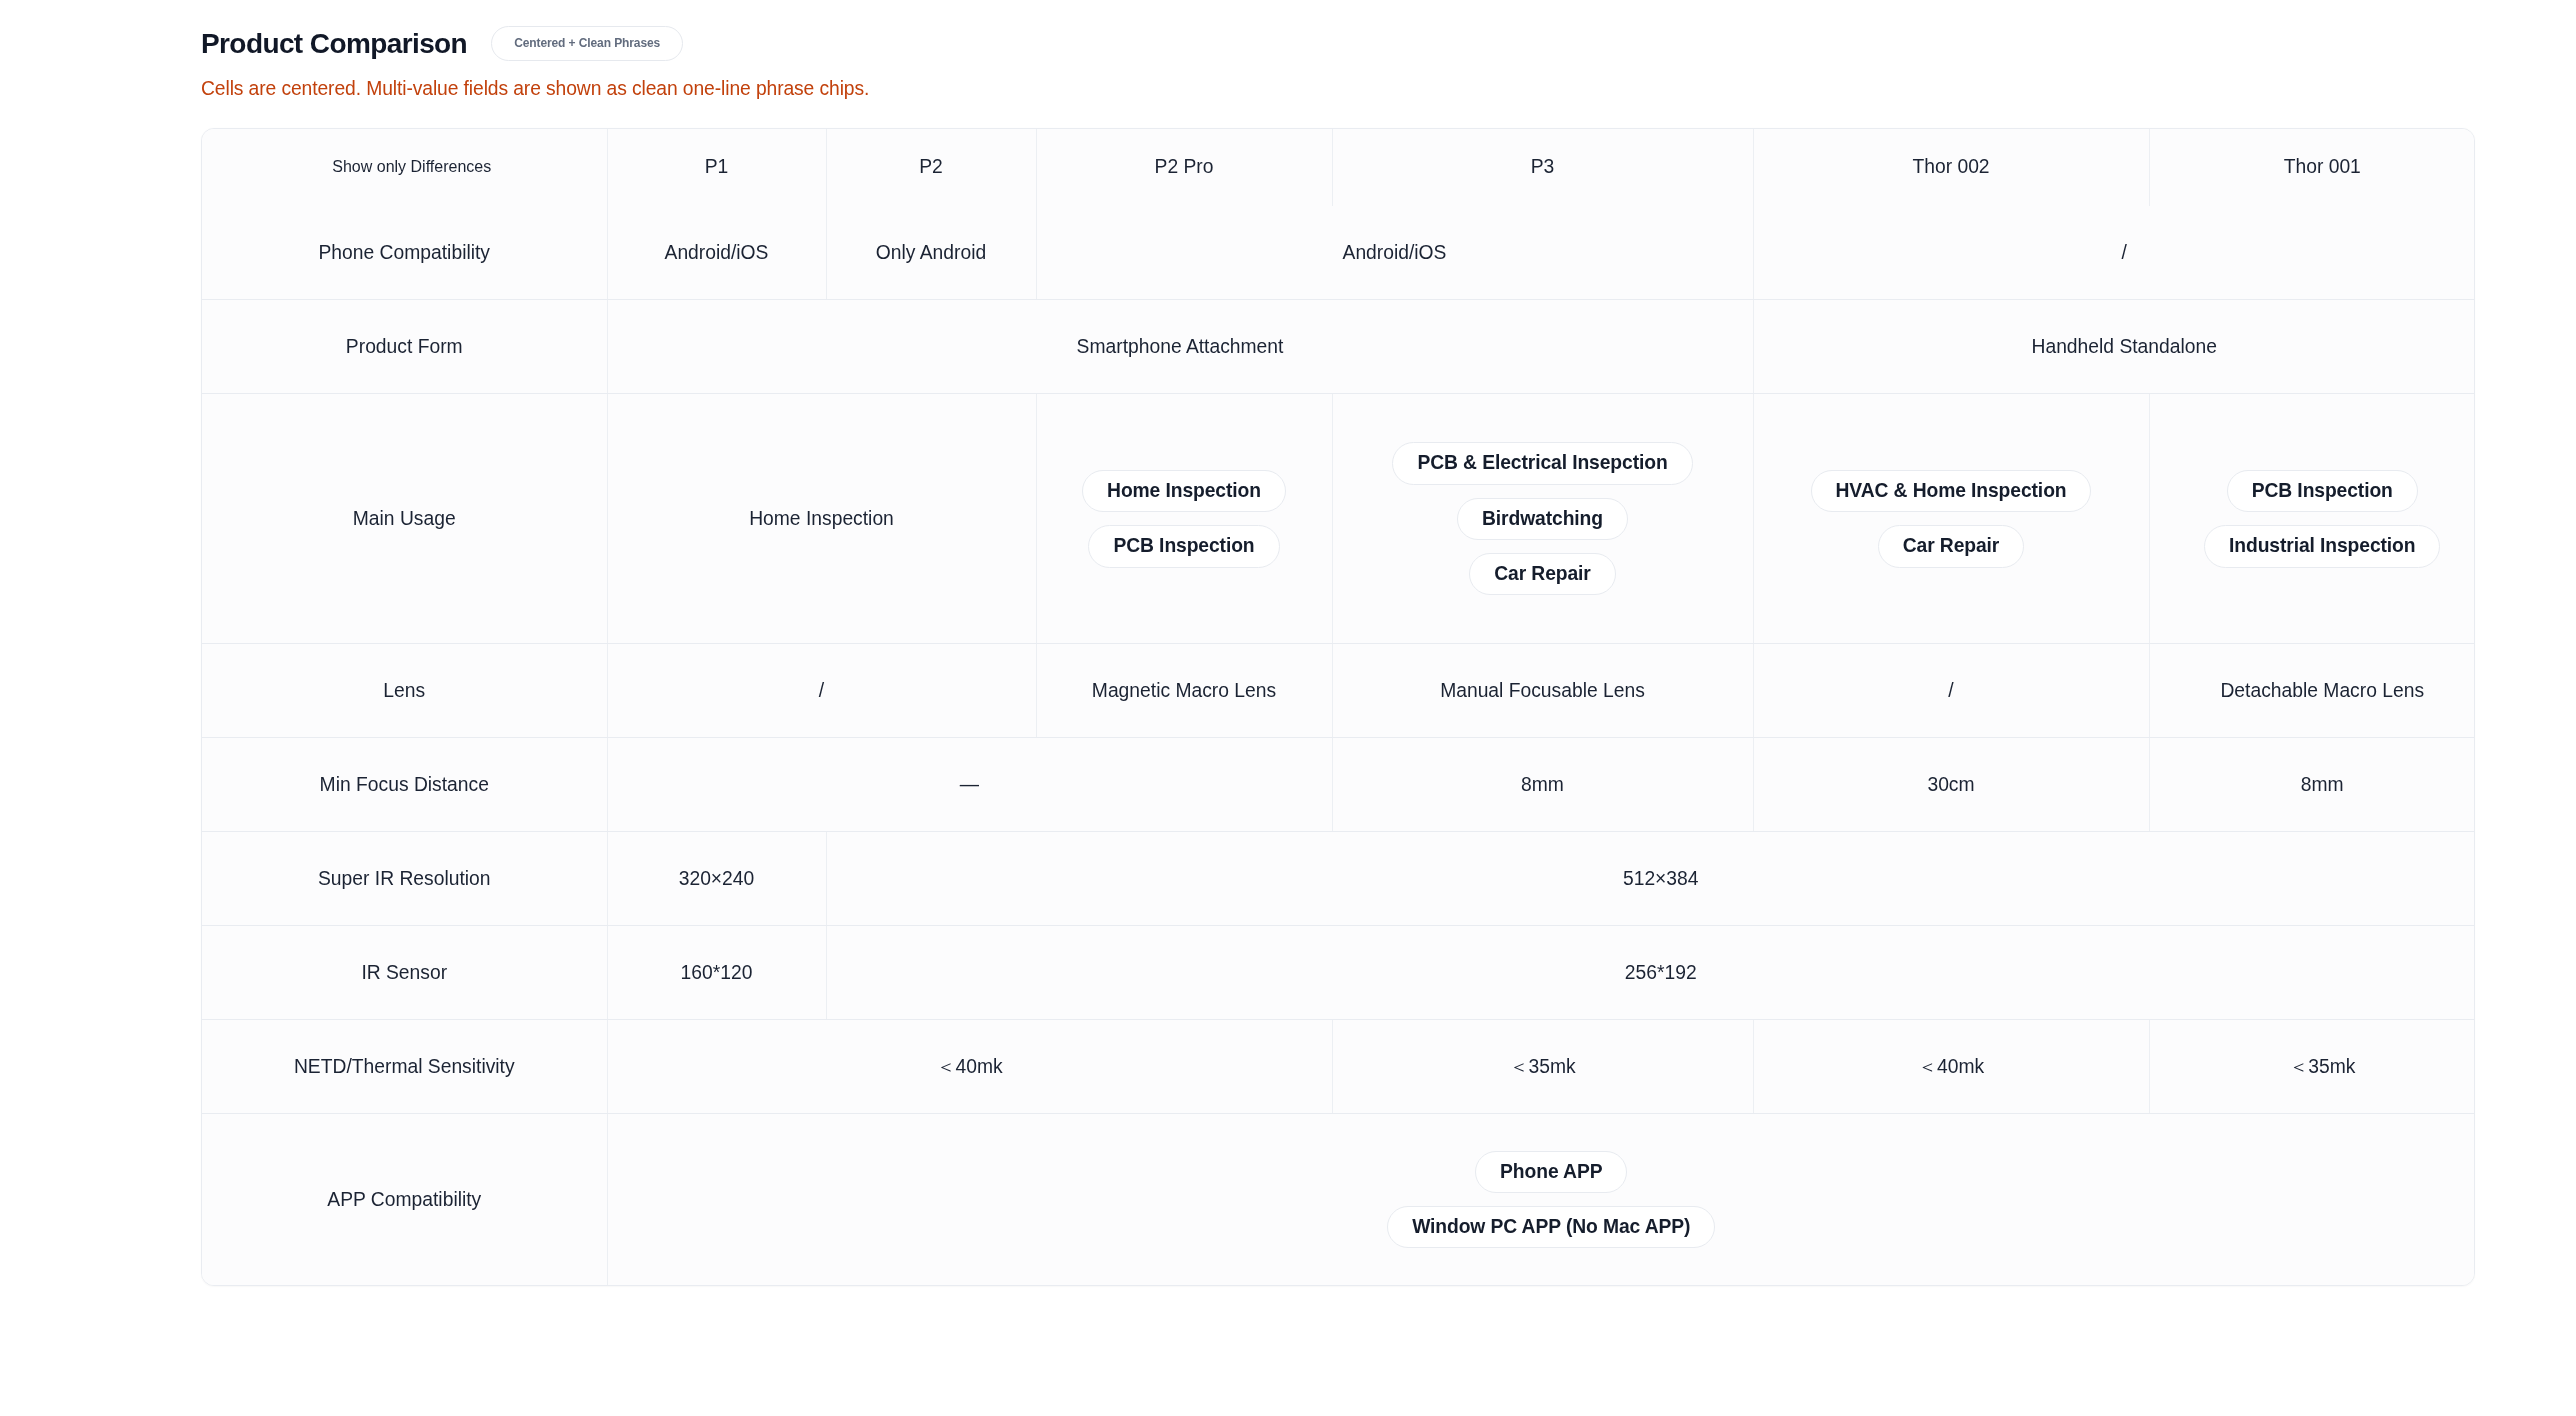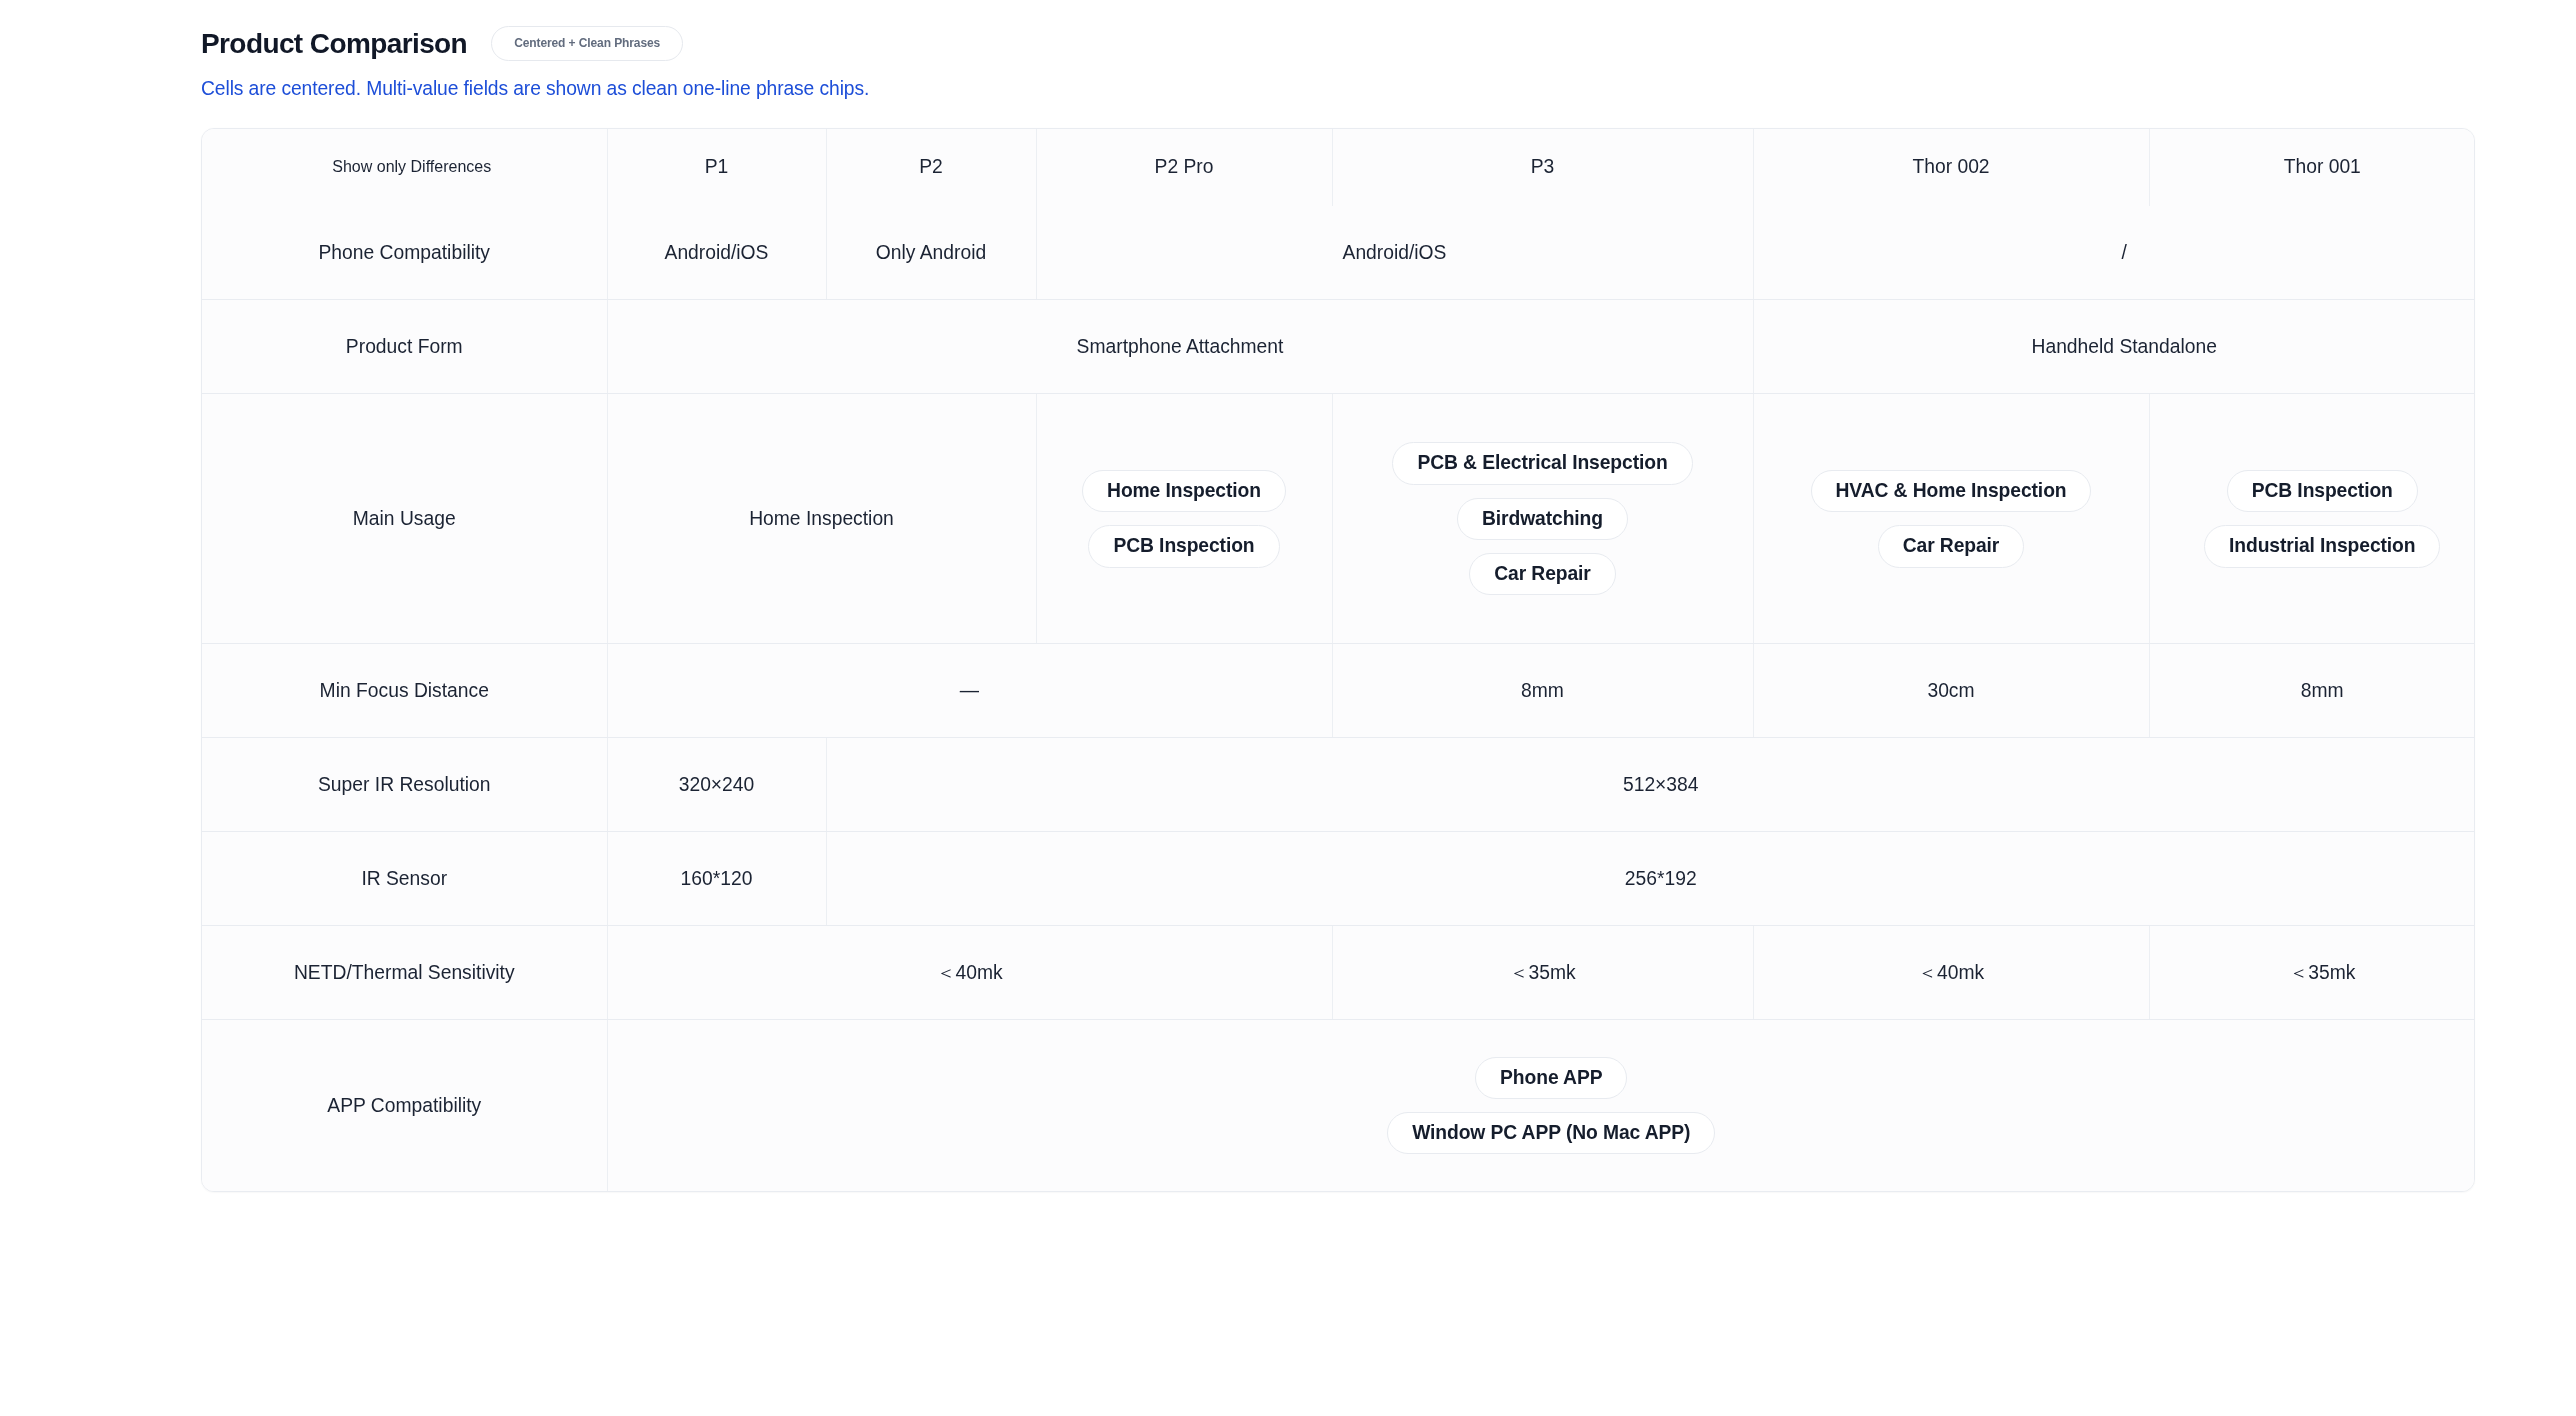--- a/index.html
+++ b/index.html
@@ -48,21 +48,21 @@
     font-size: 12px;
     font-weight: 700;
     border-radius: 919px;
     padding: 9.2px 22px 10px 22px;
     letter-spacing: -0.1px;
     white-space: nowrap;
   }
   .subtitle {
     margin-top: 16.6px;
     font-size: 19.3px;
-    color: #1d4ed8;
+    color: #c2410c;
     font-weight: 400;
     letter-spacing: -0.1px;
   }
 
   .table-shell {
     margin: 28px 0 0 201px;
     width: 2272px;
     border: 1.5px solid #e9ecf1;
     border-radius: 13px;
     background: #ffffff;
@@ -222,20 +222,28 @@
               </div>
             </td>
             <td class="white">
               <div class="chips">
                 <span class="chip">PCB Inspection</span>
                 <span class="chip">Industrial Inspection</span>
               </div>
             </td>
           </tr>
           <tr class="rh-short">
+            <td class="lbl">Lens</td>
+            <td colspan="2" class="merged slash">/</td>
+            <td class="white">Magnetic Macro Lens</td>
+            <td class="white">Manual Focusable Lens</td>
+            <td class="white slash">/</td>
+            <td class="white">Detachable Macro Lens</td>
+          </tr>
+          <tr class="rh-short">
             <td class="lbl">Min Focus Distance</td>
             <td colspan="3" class="merged dash">—</td>
             <td class="white">8mm</td>
             <td class="white">30cm</td>
             <td class="white">8mm</td>
           </tr>
           <tr class="rh-short">
             <td class="lbl">Super IR Resolution</td>
             <td class="white">320×240</td>
             <td colspan="5" class="merged">512×384</td>

